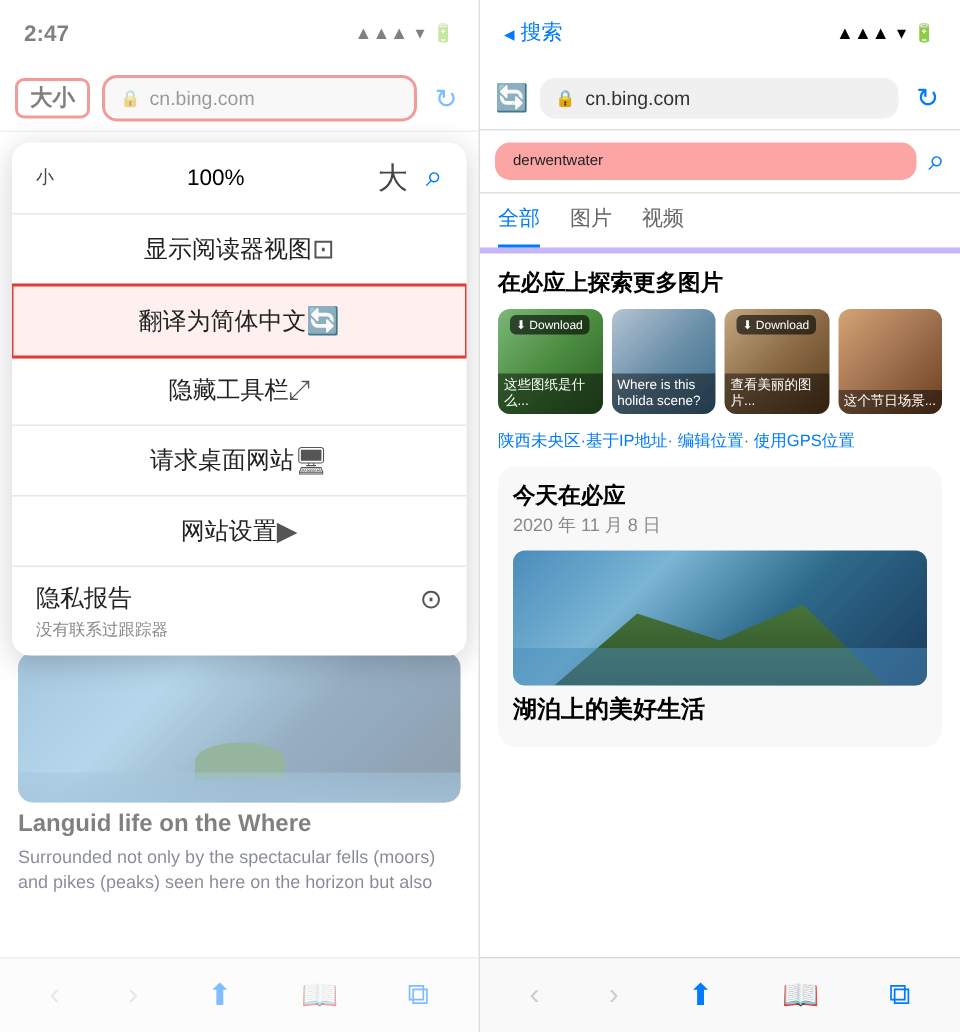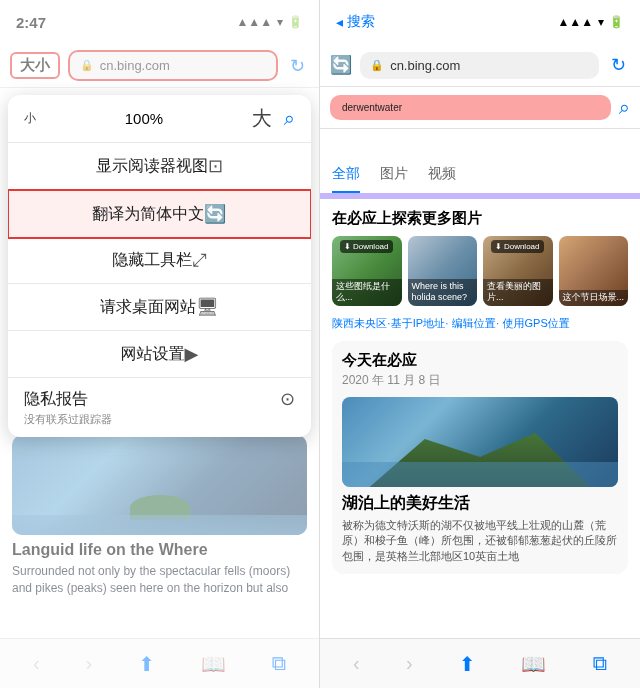--- a/index.html
+++ b/index.html
@@ -232,23 +232,22 @@
       border-radius: 10px;
       padding: 7px 12px;
       font-size: 10px;
       color: #222;
     }
 
     
     .tabs-row {
       display: flex;
       padding: 0 12px;
-      border-bottom: 6px solid #c4b5fd;
+      border-bottom: 4px solid #c4b5fd;
       gap: 20px;
-      margin-top: 28px;
     }
     .tab {
       padding: 8px 0;
       font-size: 14px;
       color: #666;
       cursor: pointer;
       border-bottom: 2px solid transparent;
     }
     .tab.active {
       color: #007AFF;
@@ -541,21 +540,20 @@
     </div>
 
     <div class="section-card">
       <div class="section-card-title">今天在必应</div>
       <div class="section-card-date">2020 年 11 月 8 日</div>
       <div class="lake-img-right">
         <div class="mountain-shape"></div>
         <div class="lake-reflection-right"></div>
       </div>
       <div class="card-main-title">湖泊上的美好生活</div>
-      <div class="card-desc">被称为德文特沃斯的湖不仅被地平线上壮观的山麓（荒原）和梭子鱼（峰）所包围，还被郁郁葱葱起伏的丘陵所包围，是英格兰北部地区10英亩土地</div>
     </div>
 
   </div>
 
   <div class="bottom-toolbar">
     <span class="toolbar-btn disabled">‹</span>
     <span class="toolbar-btn disabled">›</span>
     <span class="toolbar-btn">⬆</span>
     <span class="toolbar-btn">📖</span>
     <span class="toolbar-btn">⧉</span>

